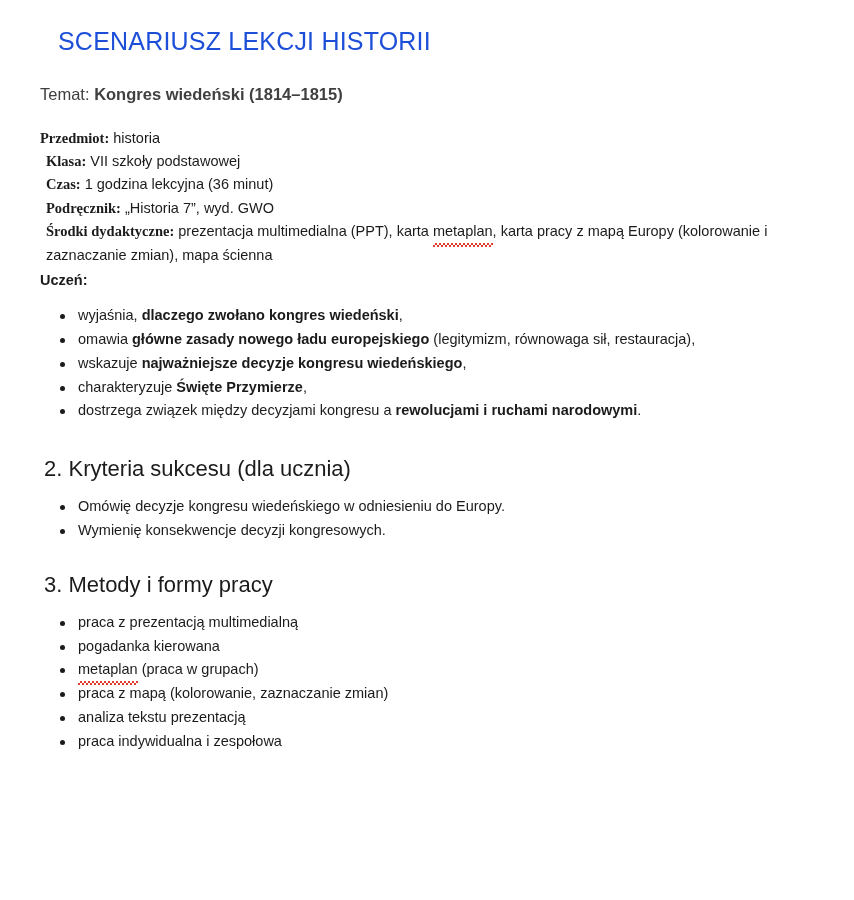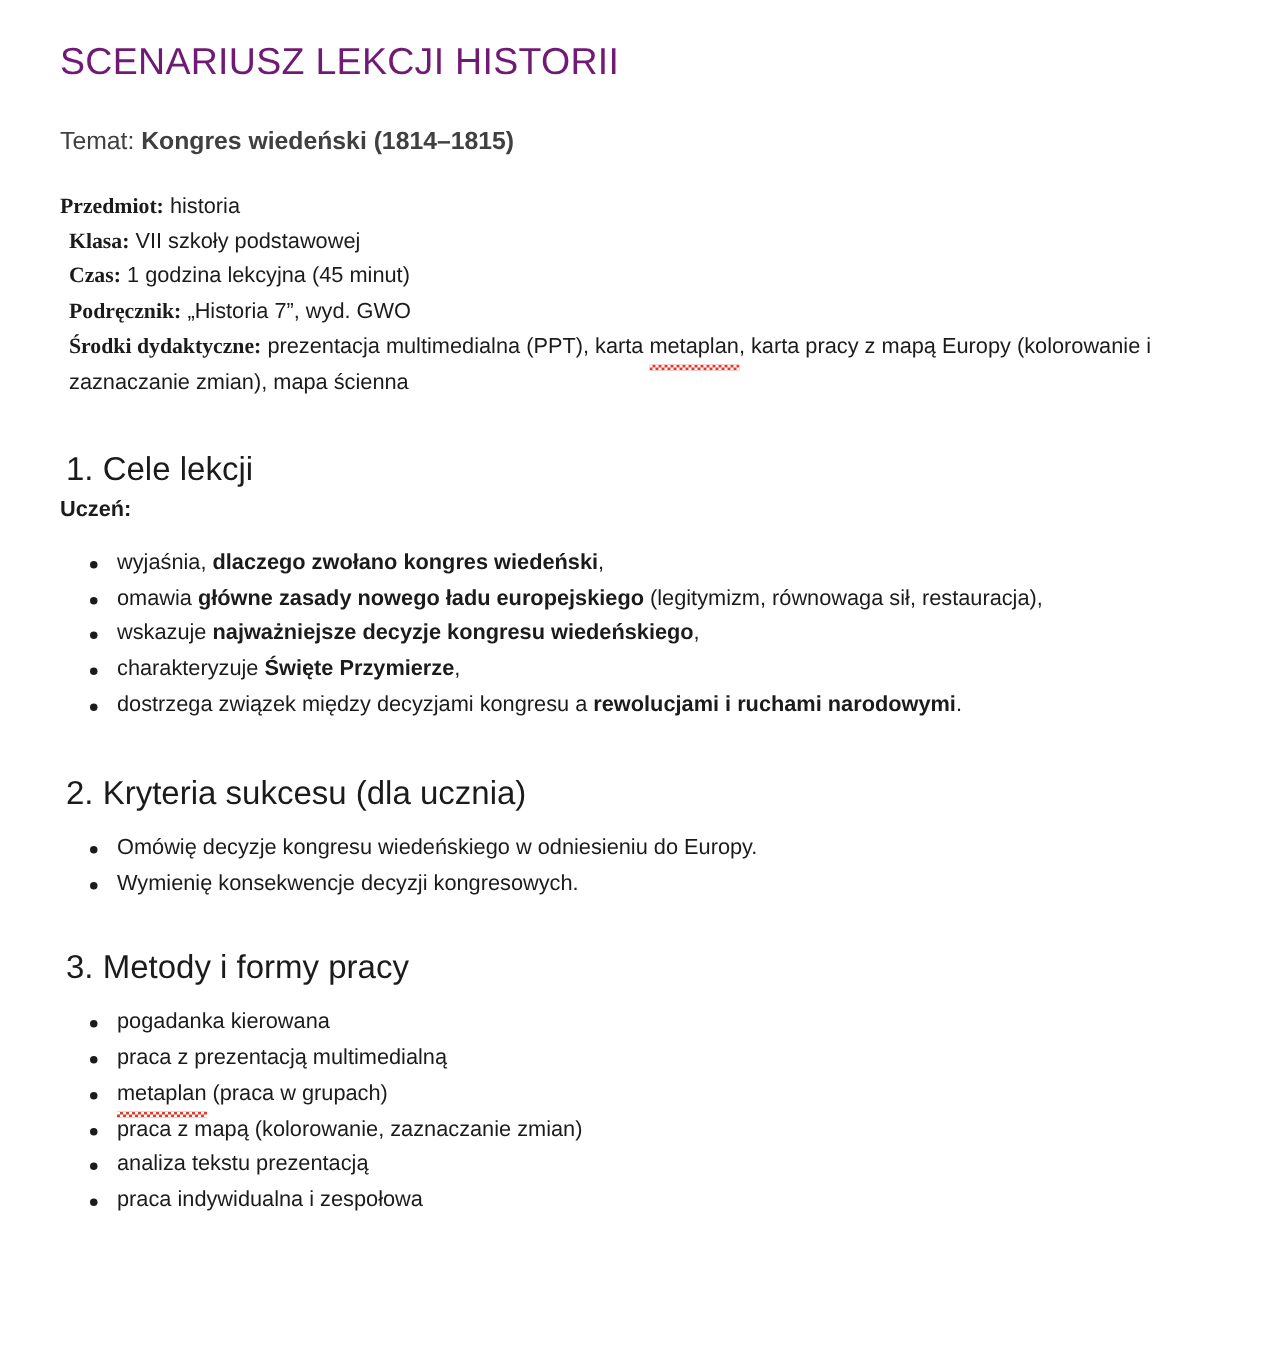--- a/index.html
+++ b/index.html
@@ -24,22 +24,22 @@
     padding: 18px 40px 0 40px;
     background: #ffffff;
   }
 
   
   .doc-title {
     font-size: 25px;
     font-weight: 400;
     line-height: 1.25;
     letter-spacing: 0.2px;
-    margin: 8px 0 0 0;
-    color: #701a75;
+    margin: 8px 0 0 18px;
+    color: #1d4ed8;
   }
 
   
   .topic-line {
     font-size: 16.5px;
     font-weight: 400;
     line-height: 1.35;
     margin: 26px 0 0 0;
     color: #404040;
   }
@@ -137,33 +137,32 @@
     <div class="meta-row">
       <span class="k">Przedmiot:</span>
       <span>historia</span>
     </div>
     <div class="meta-row indented">
       <span class="k">Klasa:</span>
       <span>VII szkoły podstawowej</span>
     </div>
     <div class="meta-row indented">
       <span class="k">Czas:</span>
-      <span>1 godzina lekcyjna (45 minut)</span>
+      <span>1 godzina lekcyjna (36 minut)</span>
     </div>
     <div class="meta-row indented">
       <span class="k">Podręcznik:</span>
       <span>„Historia 7”, wyd. GWO</span>
     </div>
     <div class="meta-row indented">
       <span class="k">Środki dydaktyczne:</span>
       <span>prezentacja multimedialna (PPT), karta </span><span class="misspelled">metaplan</span><span>, karta pracy z mapą Europy (kolorowanie i zaznaczanie zmian), mapa ścienna</span>
     </div>
   </div>
 
-  <h2 class="section-heading">1. Cele lekcji</h2>
 
   <p class="lead-in">Uczeń:</p>
 
   <ul class="bullets">
     <li><span>wyjaśnia, </span><b>dlaczego zwołano kongres wiedeński</b><span>,</span></li>
     <li><span>omawia </span><b>główne zasady nowego ładu europejskiego</b><span> (legitymizm, równowaga sił, restauracja),</span></li>
     <li><span>wskazuje </span><b>najważniejsze decyzje kongresu wiedeńskiego</b><span>,</span></li>
     <li><span>charakteryzuje </span><b>Święte Przymierze</b><span>,</span></li>
     <li><span>dostrzega związek między decyzjami kongresu a </span><b>rewolucjami i ruchami narodowymi</b><span>.</span></li>
   </ul>
@@ -171,22 +170,22 @@
   <h2 class="section-heading">2. Kryteria sukcesu (dla ucznia)</h2>
 
   <ul class="bullets close">
     <li><span>Omówię decyzje kongresu wiedeńskiego w odniesieniu do Europy.</span></li>
     <li><span>Wymienię konsekwencje decyzji kongresowych.</span></li>
   </ul>
 
   <h2 class="section-heading tight">3. Metody i formy pracy</h2>
 
   <ul class="bullets close">
+    <li><span>praca z prezentacją multimedialną</span></li>
     <li><span>pogadanka kierowana</span></li>
-    <li><span>praca z prezentacją multimedialną</span></li>
     <li><span class="misspelled">metaplan</span><span> (praca w grupach)</span></li>
     <li><span>praca z mapą (kolorowanie, zaznaczanie zmian)</span></li>
     <li><span>analiza tekstu prezentacją</span></li>
     <li><span>praca indywidualna i zespołowa</span></li>
   </ul>
 
 
 </div>
 
 </body></html>

